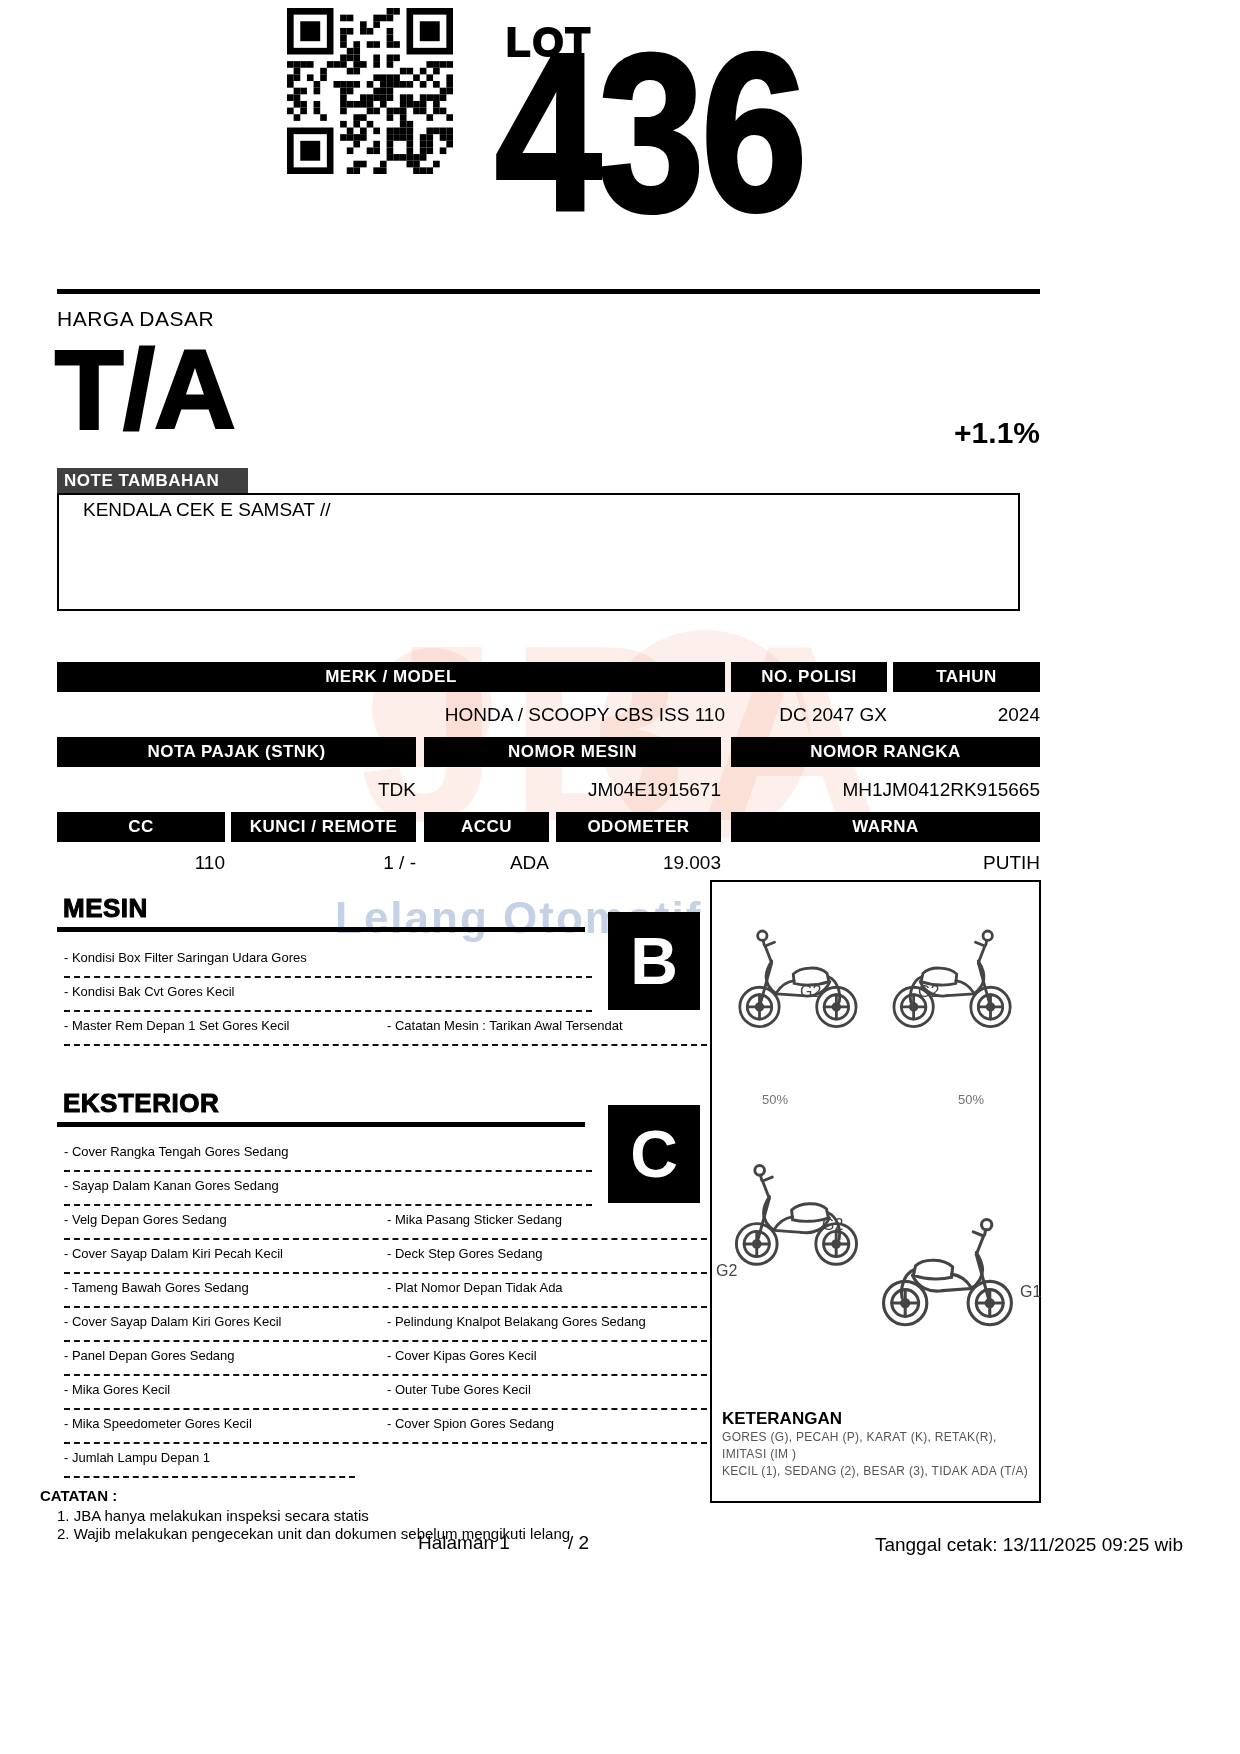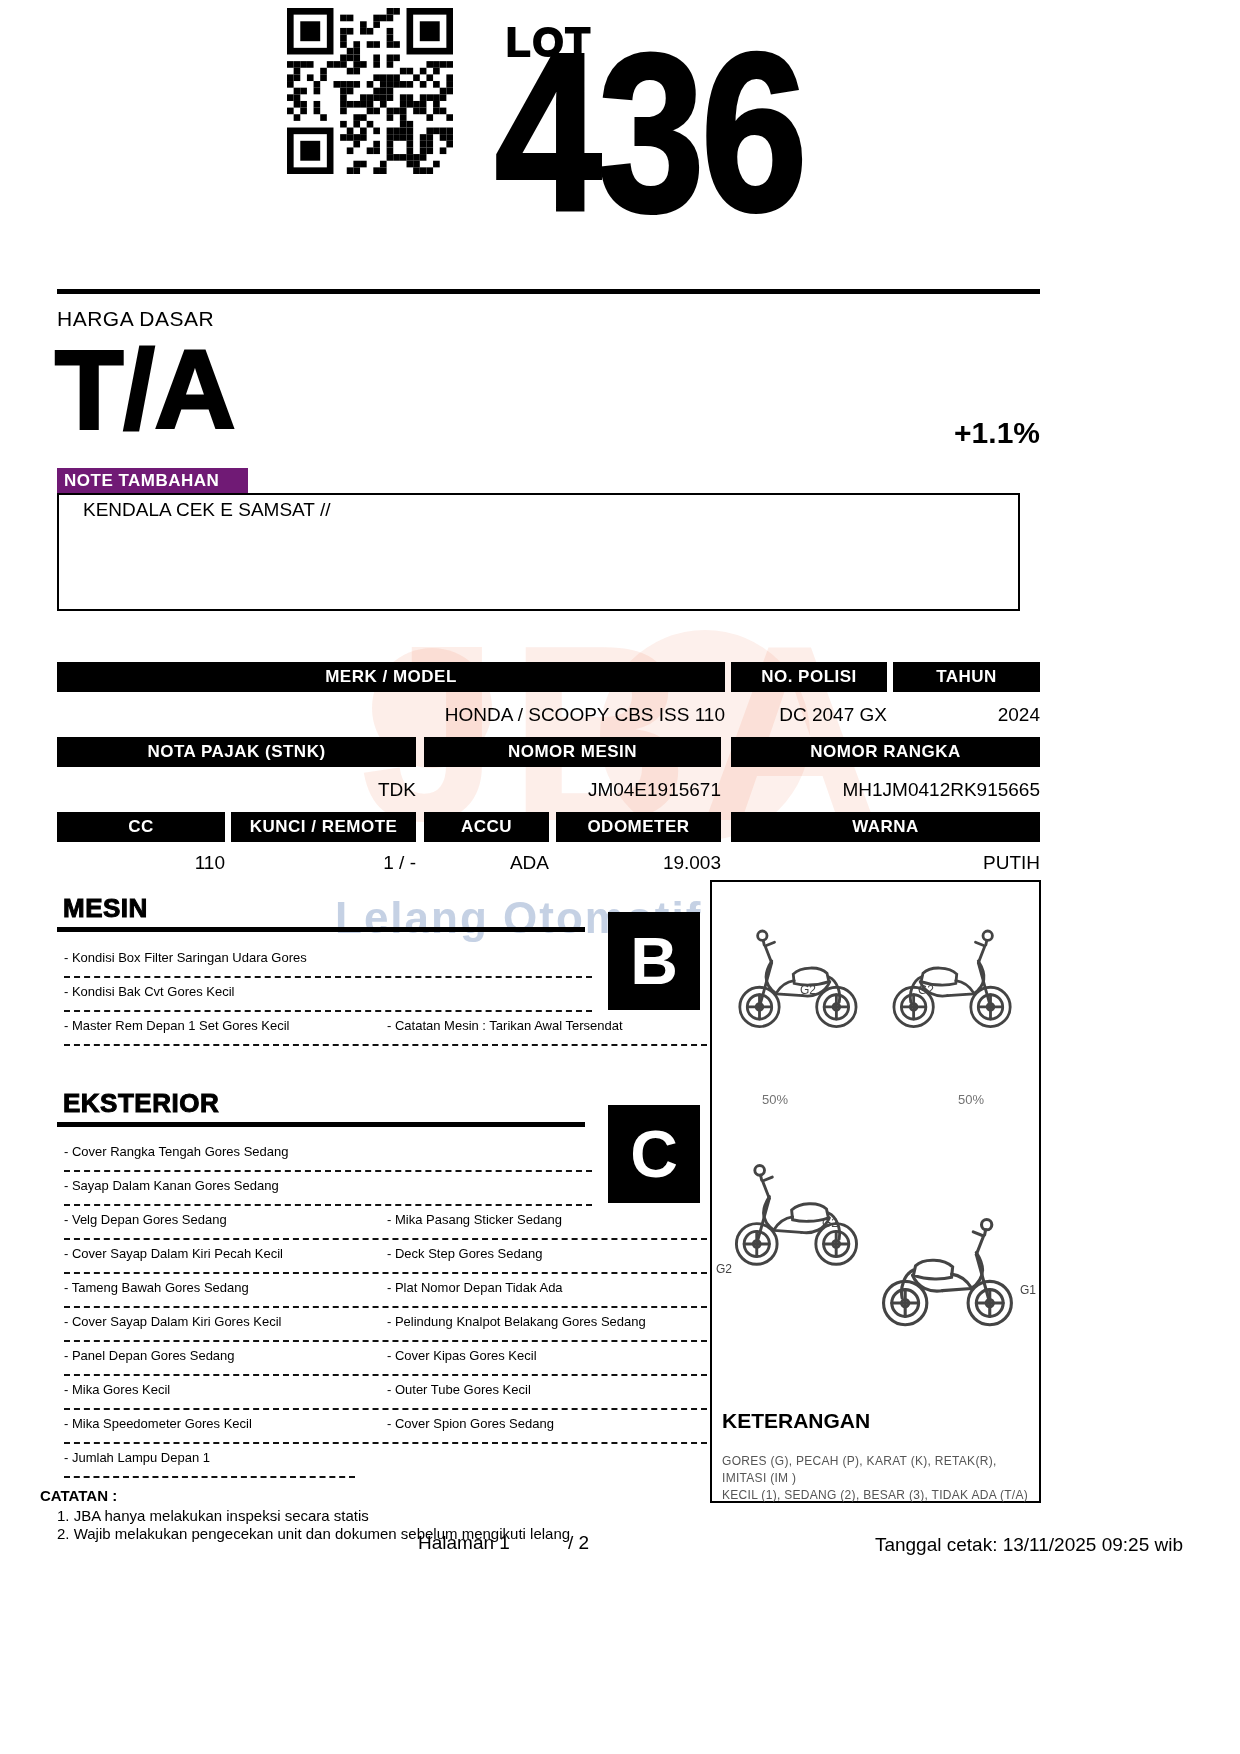--- a/index.html
+++ b/index.html
@@ -22,21 +22,21 @@
   .lot-number{left:495px;top:28px;font-size:225px;line-height:0.93;font-weight:bold;
               -webkit-text-stroke:4px #000;transform:scaleX(0.85);transform-origin:left top;letter-spacing:-4px}
   .addr{left:57px;top:200px;width:520px;font-size:19px;line-height:27.5px}
 
   .rule-thick{left:57px;top:289px;width:983px;height:5px;background:#000}
 
   .harga-label{left:57px;top:307px;font-size:21px;font-weight:normal;letter-spacing:0.5px}
   .harga-value{left:55px;top:334px;font-size:112px;font-weight:bold;-webkit-text-stroke:3px #000;line-height:1}
   .pct{left:940px;top:416px;width:100px;font-size:30px;font-weight:bold;text-align:right}
 
-  .note-tab{left:57px;top:468px;width:191px;height:25px;background:#701a75;color:#fff;
+  .note-tab{left:57px;top:468px;width:191px;height:25px;background:#404040;color:#fff;
             font-size:17px;font-weight:bold;display:flex;align-items:center;padding-left:7px;letter-spacing:0.5px}
   .note-box{left:57px;top:493px;width:963px;height:118px;border:2px solid #000;padding:4px 24px;font-size:19px}
 
   
   .bar{position:absolute;z-index:1;height:30px;background:#000;color:#fff;font-size:17px;font-weight:bold;
        display:flex;align-items:center;justify-content:center;letter-spacing:0.5px}
   .val{position:absolute;z-index:1;font-size:19px;text-align:right}
 
   
   .sec-title{font-size:26px;font-weight:bold;-webkit-text-stroke:1px #000;letter-spacing:0.5px}
@@ -47,25 +47,25 @@
             font-size:13px;display:flex;align-items:center;padding-bottom:6px;white-space:nowrap}
   .w-short{width:528px}
   .w-long{width:643px}
   .w-half{width:291px}
   .cl{width:323px;flex:none}
   .cr{flex:1}
 
   
   .diagram-box{left:710px;top:880px;width:331px;height:523px;border:2px solid #000;background:#fff}
   .ket-box{left:710px;top:1401px;width:331px;height:102px;border:2px solid #000;border-top:none;background:#fff;padding:8px 10px}
-  .ket-title{font-size:21px;font-weight:bold;margin-bottom:20px}
+  .ket-title{font-size:17px;font-weight:bold;margin-bottom:0}
   .ket-line{font-size:12px;color:#555;line-height:17px;letter-spacing:0.3px}
   .scooter{position:absolute;z-index:2}
   .flip{transform:scaleX(-1)}
-  .diag-lbl{position:absolute;z-index:3;font-size:12px;color:#444}
+  .diag-lbl{position:absolute;z-index:3;font-size:16px;color:#444}
   .pct-lbl{position:absolute;z-index:3;font-size:13px;color:#737373}
 
   
   .catatan-title{left:40px;top:1487px;font-size:15px;font-weight:bold}
   .cat-line{font-size:15px}
   .foot{font-size:19px}
 </style>
 </head>
 <body>
 

